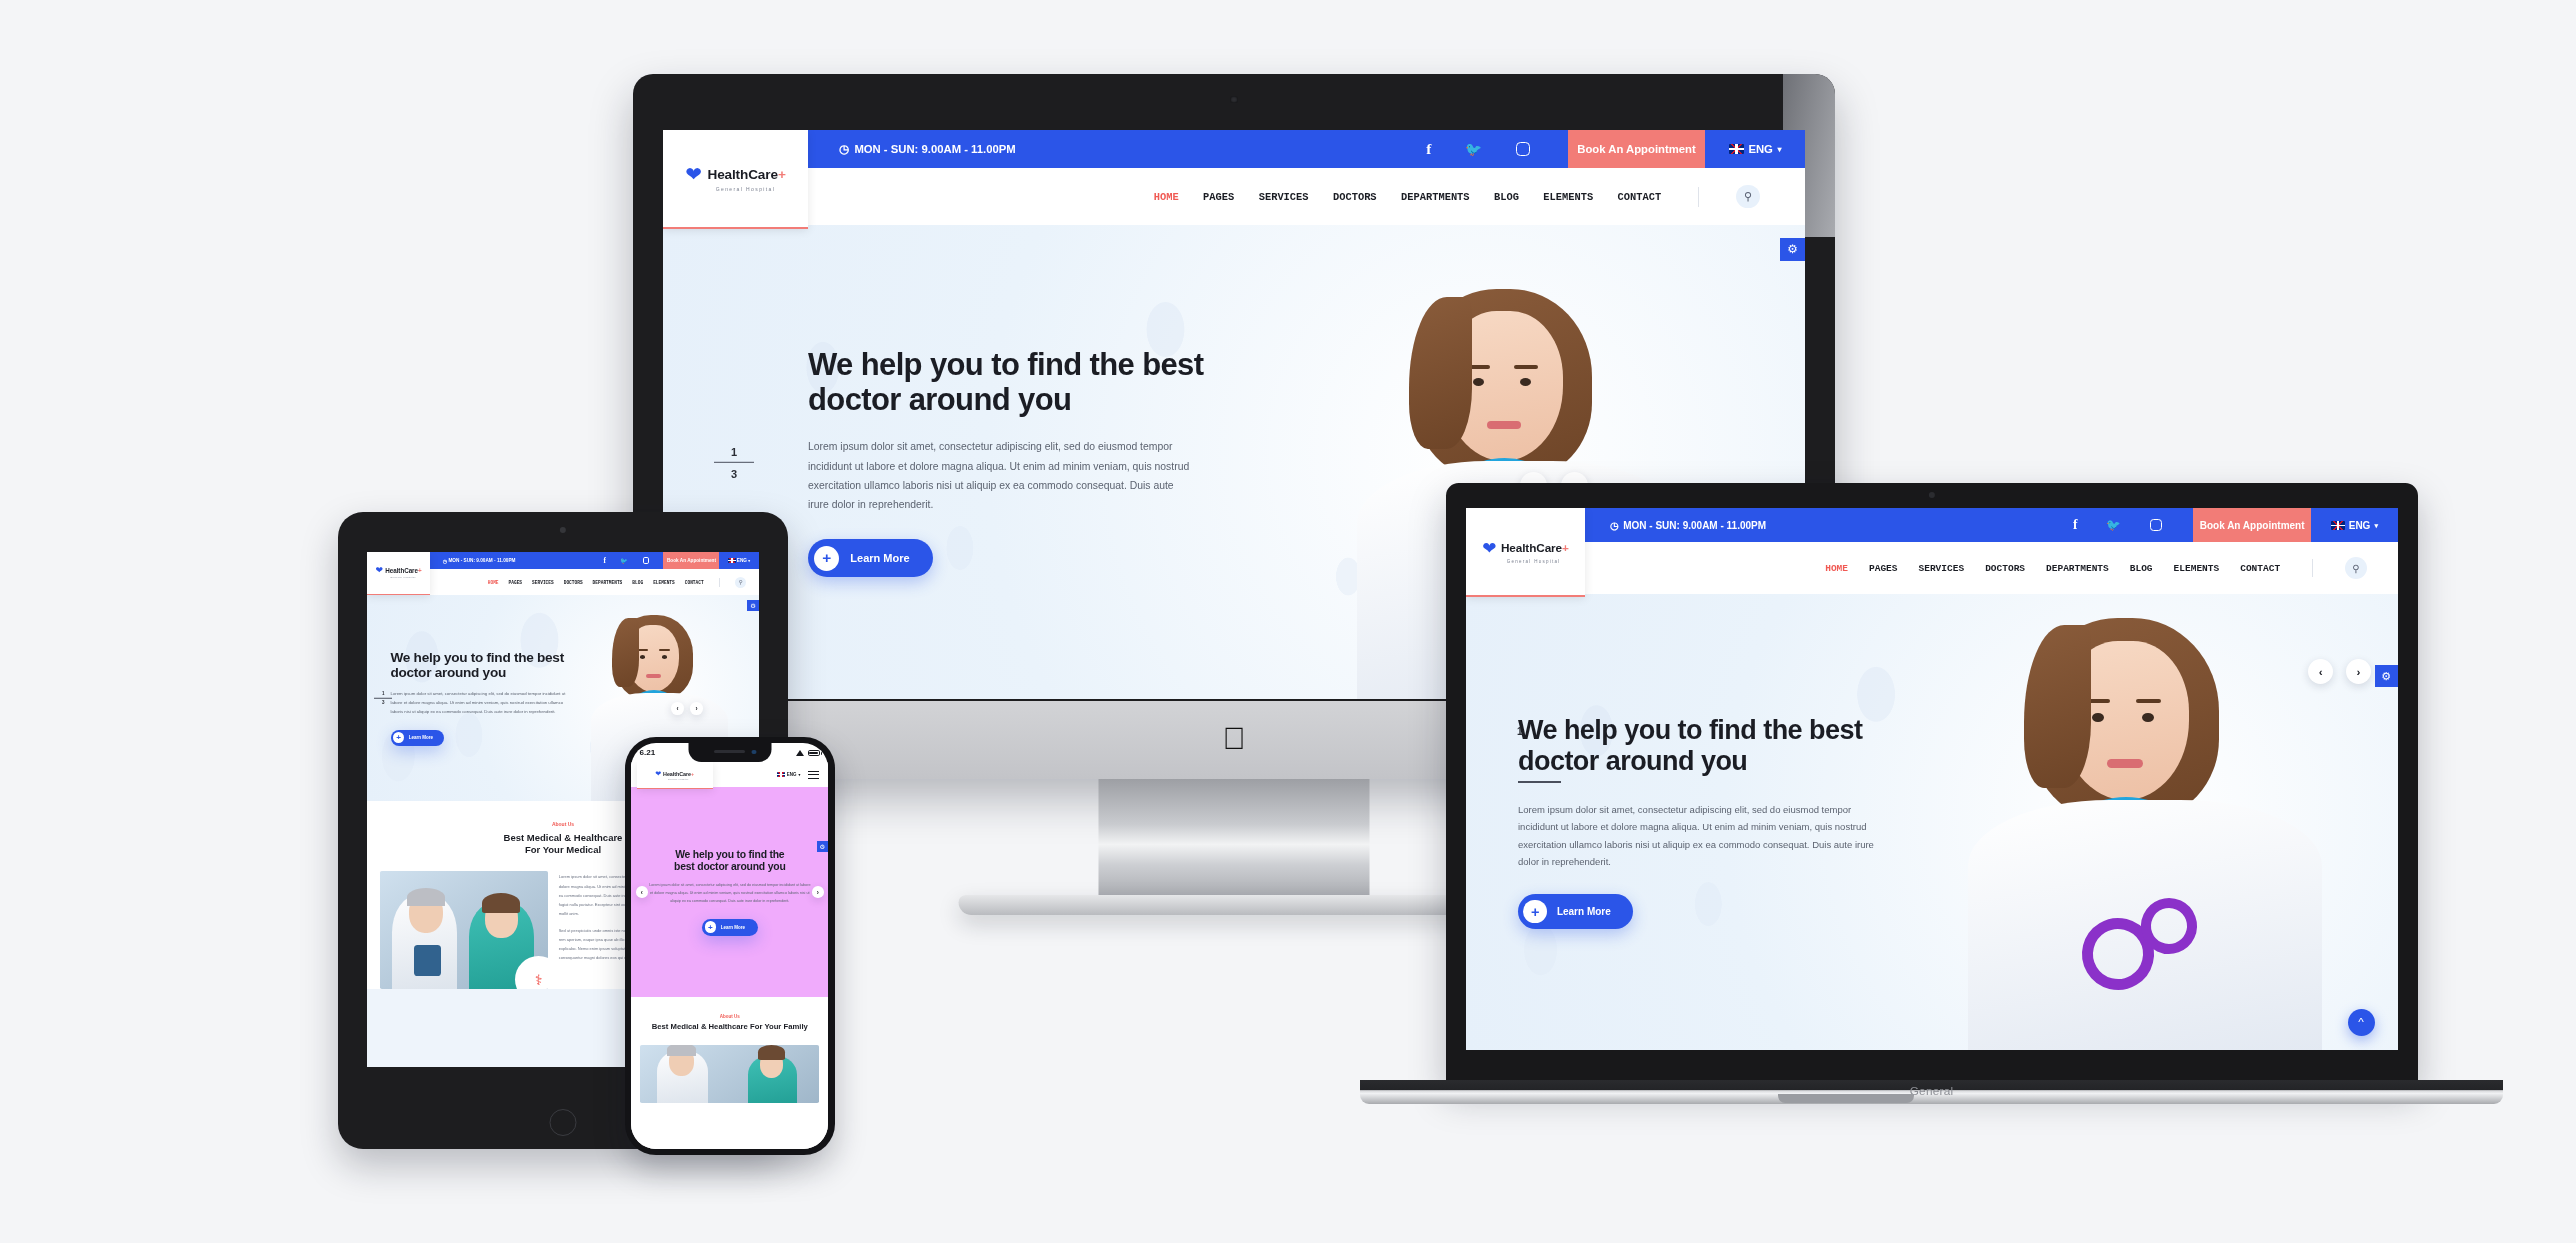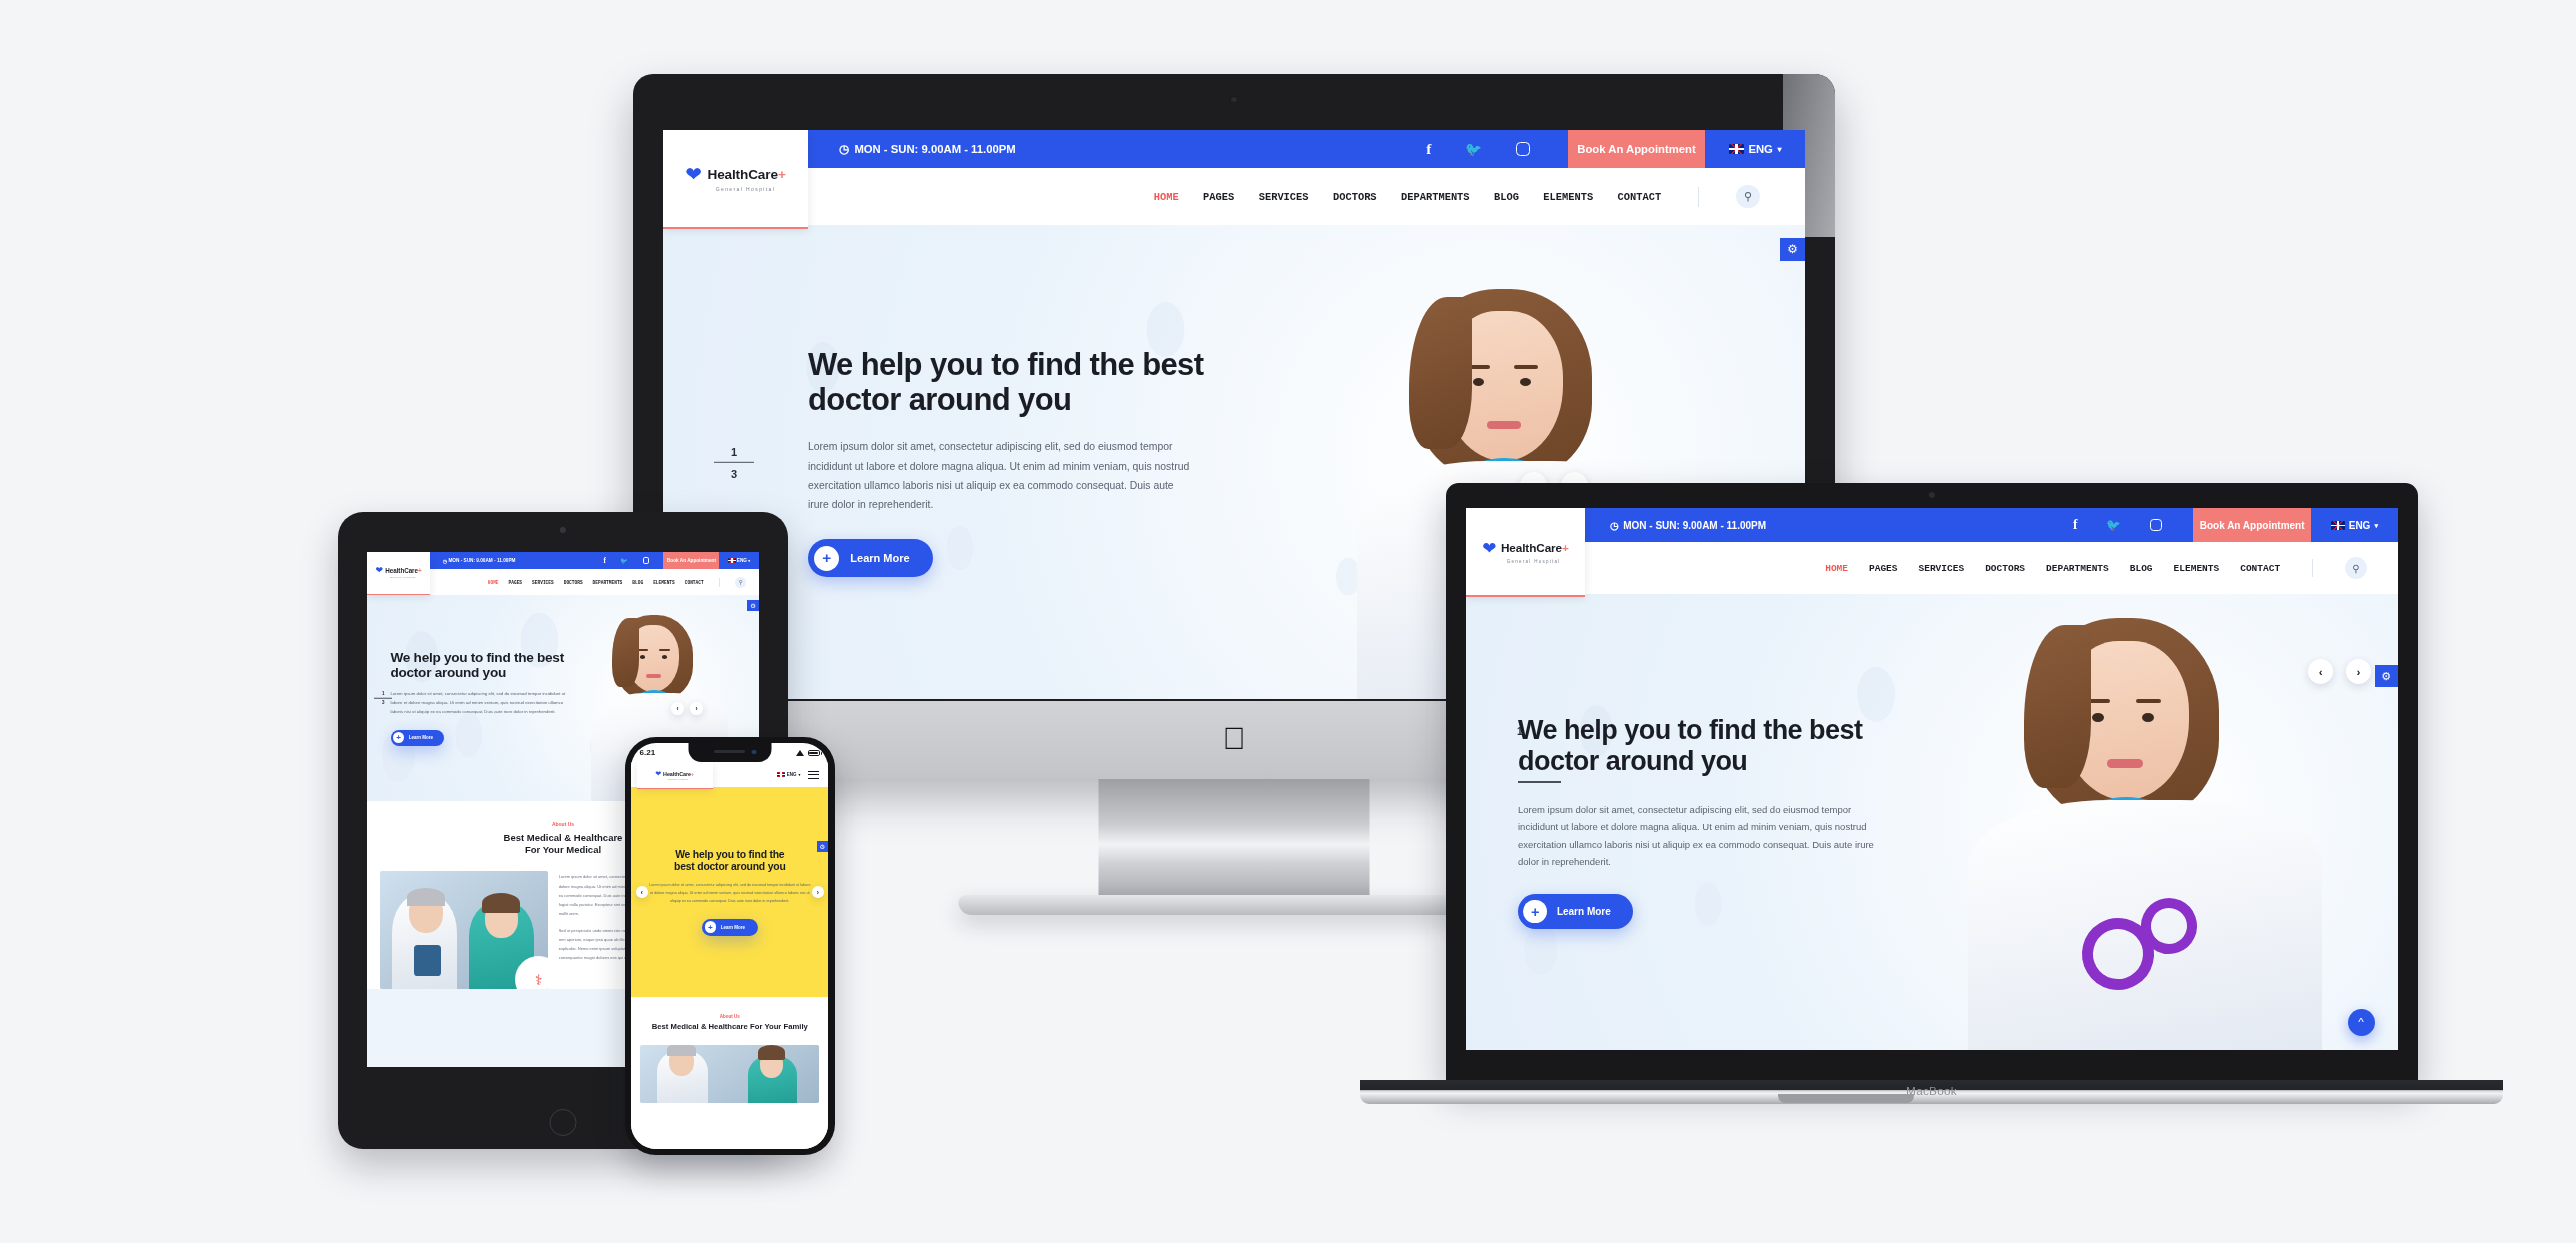--- a/index.html
+++ b/index.html
@@ -357,21 +357,21 @@
               <span class="arrow" style="width:25px;height:25px;font-size:11.8px;">›</span>
             </div>
 
             <div class="gear-tab" style="right:0;top:71px;width:23.5px;height:22px;font-size:11px;">⚙</div>
             <div class="totop" style="right:23.5px;bottom:14.5px;width:27px;height:27px;font-size:11.8px;">^</div>
           </div>
         </div>
       </div>
     </div>
     <div class="mb-base">
-      <div class="mb-label">MacBook</div>
+      <div class="mb-label">General</div>
     </div>
     <div class="mb-notchcut"></div>
   </div>
 
   <div id="ipad">
     <div class="ip-body"></div>
     <div class="ip-cam"></div>
     <div class="ip-home"></div>
     <div class="ip-screen">
       <div class="site" style="position:relative;height:auto;min-height:515px;">
@@ -528,21 +528,21 @@
               <span style="font-size:3.6px;">▾</span>
             </span>
             <span class="hamburger" style="width:11px;height:8.1px;">
               <i style="height:1.3px;"></i>
                 <i style="height:1.3px;"></i>
                 <i style="height:1.3px;"></i>
             </span>
           </div>
         </div>
 
-        <div class="hero" style="height:210px;background:#fde047;">
+        <div class="hero" style="height:210px;background:#f0abfc;">
           <div class="hero-inner" style="padding:0 16.3px;text-align:center;align-items:center;">
             <h1 class="h1" style="font-size:10.4px;text-align:center;">
               <span>We help you to find the</span><br>
               <span>best doctor around you</span>
             </h1>
             <p class="lead" style="font-size:3.7px;margin-top:9px;line-height:2.2;text-align:center;">Lorem ipsum dolor sit amet, consectetur adipiscing elit, sed do eiusmod tempor incididunt ut labore et dolore magna aliqua. Ut enim ad minim veniam, quis nostrud exercitation ullamco laboris nisi ut aliquip ex ea commodo consequat. Duis aute irure dolor in reprehenderit.</p>
             <div style="margin-top:11px;">
               <span class="btn-learn" style="padding:2.7px 12.7px 2.7px 2.7px;font-size:4.5px;gap:4.5px;">
                 <span class="circ" style="width:11.8px;height:11.8px;font-size:8.1px;">+</span>
                 <span>Learn More</span>

